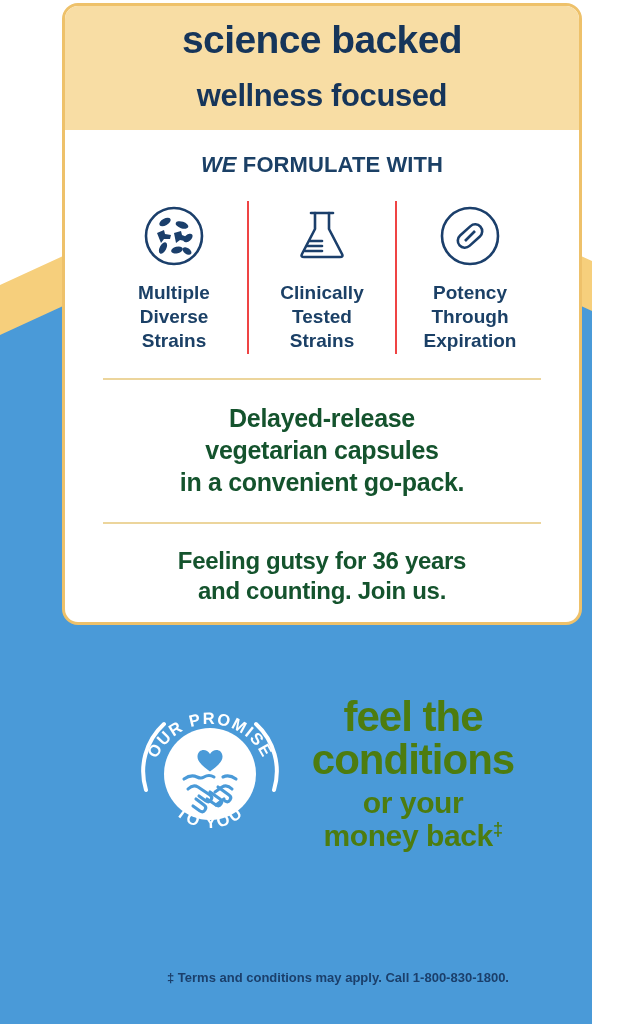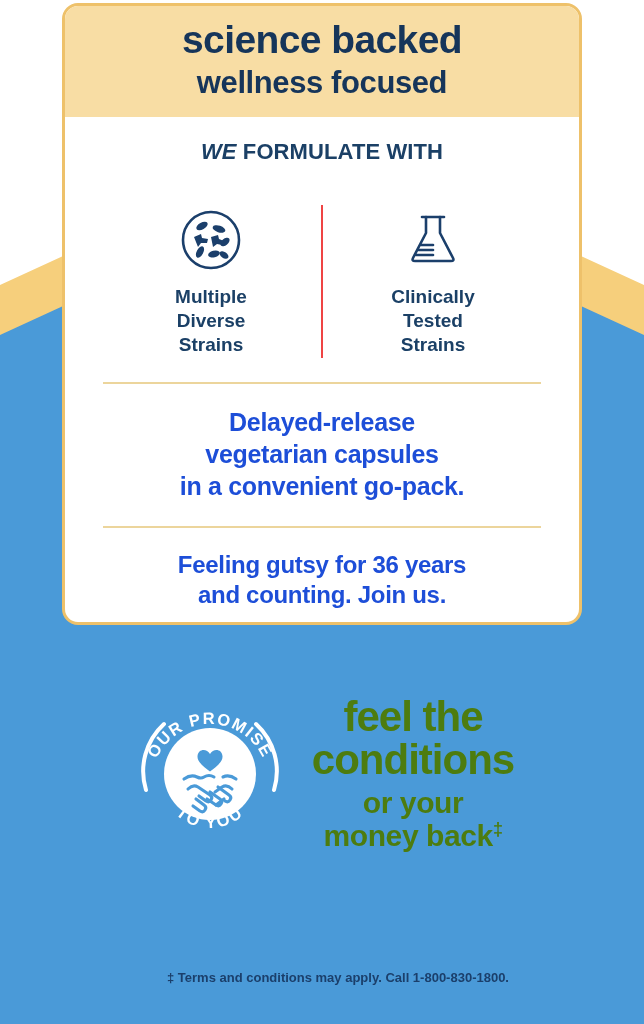--- a/index.html
+++ b/index.html
@@ -5,21 +5,21 @@
   html, body {
     margin: 0;
     padding: 0;
     background: #ffffff;
   }
   body {
     font-family: "Liberation Sans", sans-serif;
   }
   #page {
     position: relative;
-    width: 644px;
+    width: 592px;
     height: 1024px;
     overflow: hidden;
     background: #ffffff;
   }
 
   
   #bg-layers {
     position: absolute;
     inset: 0;
     z-index: 0;
@@ -70,34 +70,34 @@
     font-weight: bold;
     letter-spacing: -0.6px;
     line-height: 1.05;
   }
   #card-header .line2 {
     color: #16355a;
     font-size: 31px;
     font-weight: bold;
     letter-spacing: -0.4px;
     line-height: 1.15;
-    margin-top: 4px;
+    margin-top: 17px;
   }
 
   #card-body {
     padding: 22px 22px 0 22px;
   }
 
   #formulate-heading {
     text-align: center;
     color: #1b4066;
     font-size: 22px;
     font-weight: bold;
     letter-spacing: 0.1px;
-    margin-bottom: 40px;
+    margin-bottom: 23px;
   }
   #formulate-heading .we {
     font-style: italic;
   }
 
   
   #feature-row {
     display: flex;
     align-items: stretch;
     justify-content: center;
@@ -127,21 +127,21 @@
   }
 
   .card-divider {
     border: 0;
     border-top: 2px solid #ecd59c;
     margin: 24px 16px 0 16px;
   }
 
   .card-para {
     text-align: center;
-    color: #1d4ed8;
+    color: #14532d;
     font-size: 25px;
     font-weight: bold;
     line-height: 1.28;
     letter-spacing: -0.3px;
     white-space: pre-line;
     margin: 22px 0 0 0;
   }
   #closing-para {
     font-size: 24px;
   }
@@ -257,20 +257,34 @@
                 <line x1="14.0" y1="46" x2="31" y2="46"></line>
                 <line x1="19.0" y1="36" x2="31" y2="36"></line>
               </g>
             </svg>
           </div>
           <div class="feature-label">Clinically
 Tested
 Strains</div>
         </div>
 
+        <div class="feature-col">
+          <div class="feature-icon">
+            <svg width="62" height="62" viewBox="0 0 62 62" aria-hidden="true">
+              <circle cx="31" cy="31" r="28" fill="none" stroke="#1b3f6b" stroke-width="2.6"></circle>
+              <g fill="none" stroke="#1b3f6b" stroke-width="2.6" stroke-linejoin="round">
+                <rect x="17" y="24" width="28" height="14" rx="7" transform="rotate(-42 31 31)"></rect>
+                <line x1="26.0" y1="36.0" x2="36.0" y2="26.0"></line>
+              </g>
+            </svg>
+          </div>
+          <div class="feature-label">Potency
+Through
+Expiration</div>
+        </div>
 
       </div>
 
       <hr class="card-divider">
 
       <p class="card-para">Delayed-release
 vegetarian capsules
 in a convenient go-pack.</p>
 
       <hr class="card-divider">

